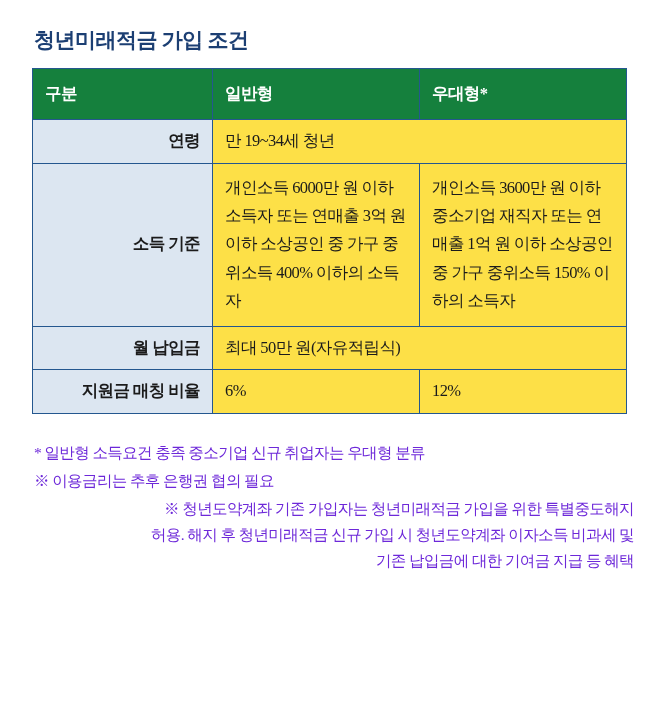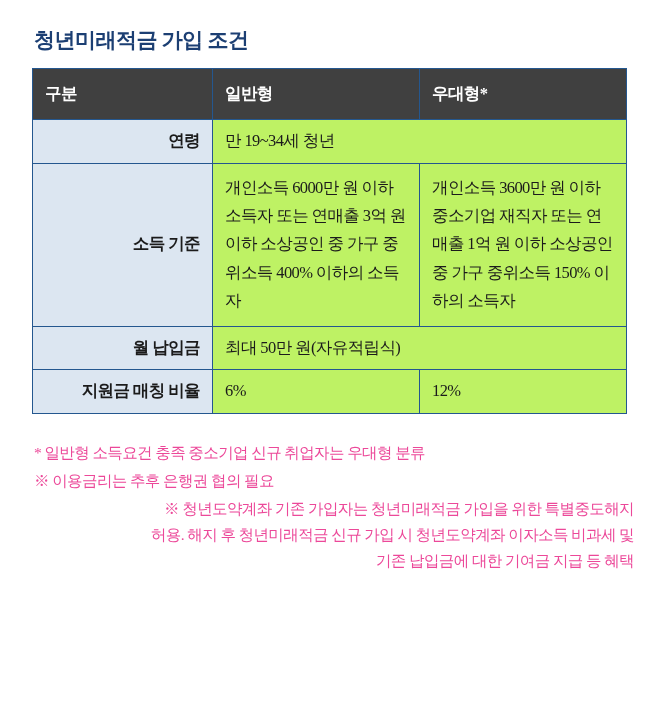--- a/index.html
+++ b/index.html
@@ -42,57 +42,57 @@
 
   table.info th, table.info td {
     border: 1px solid #24578f;
     padding: 8px 12px;
     font-size: 16.5px;
     letter-spacing: -0.6px;
     vertical-align: middle;
     line-height: 1.62;
   }
   thead th {
-    background: #404040;
+    background: #15803d;
     color: #ffffff;
     font-weight: bold;
     text-align: left;
     height: 34px;
     padding-top: 6px;
     padding-bottom: 6px;
   }
   tbody th.rowhead {
     background: #dce6f1;
     color: #1b1b1b;
     font-weight: bold;
     text-align: right;
   }
   tbody td {
-    background: #bef264;
+    background: #fde047;
     color: #1b1b1b;
     text-align: left;
     font-weight: normal;
   }
   tbody tr.tall th.rowhead, tbody tr.tall td {
     line-height: 1.72;
   }
   tbody td.multi {
     padding-top: 10px;
     padding-bottom: 10px;
   }
   .notes {
     margin-top: 26px;
     margin-left: 2px;
     width: 600px;
   }
   .note {
     font-size: 15.5px;
     line-height: 1.68;
     letter-spacing: -0.6px;
-    color: #ec4899;
+    color: #6d28d9;
     margin-bottom: 2px;
   }
   .note.wrap {
     margin-bottom: 0;
     text-align: right;
   }
 </style>
 </head>
 <body>
 

